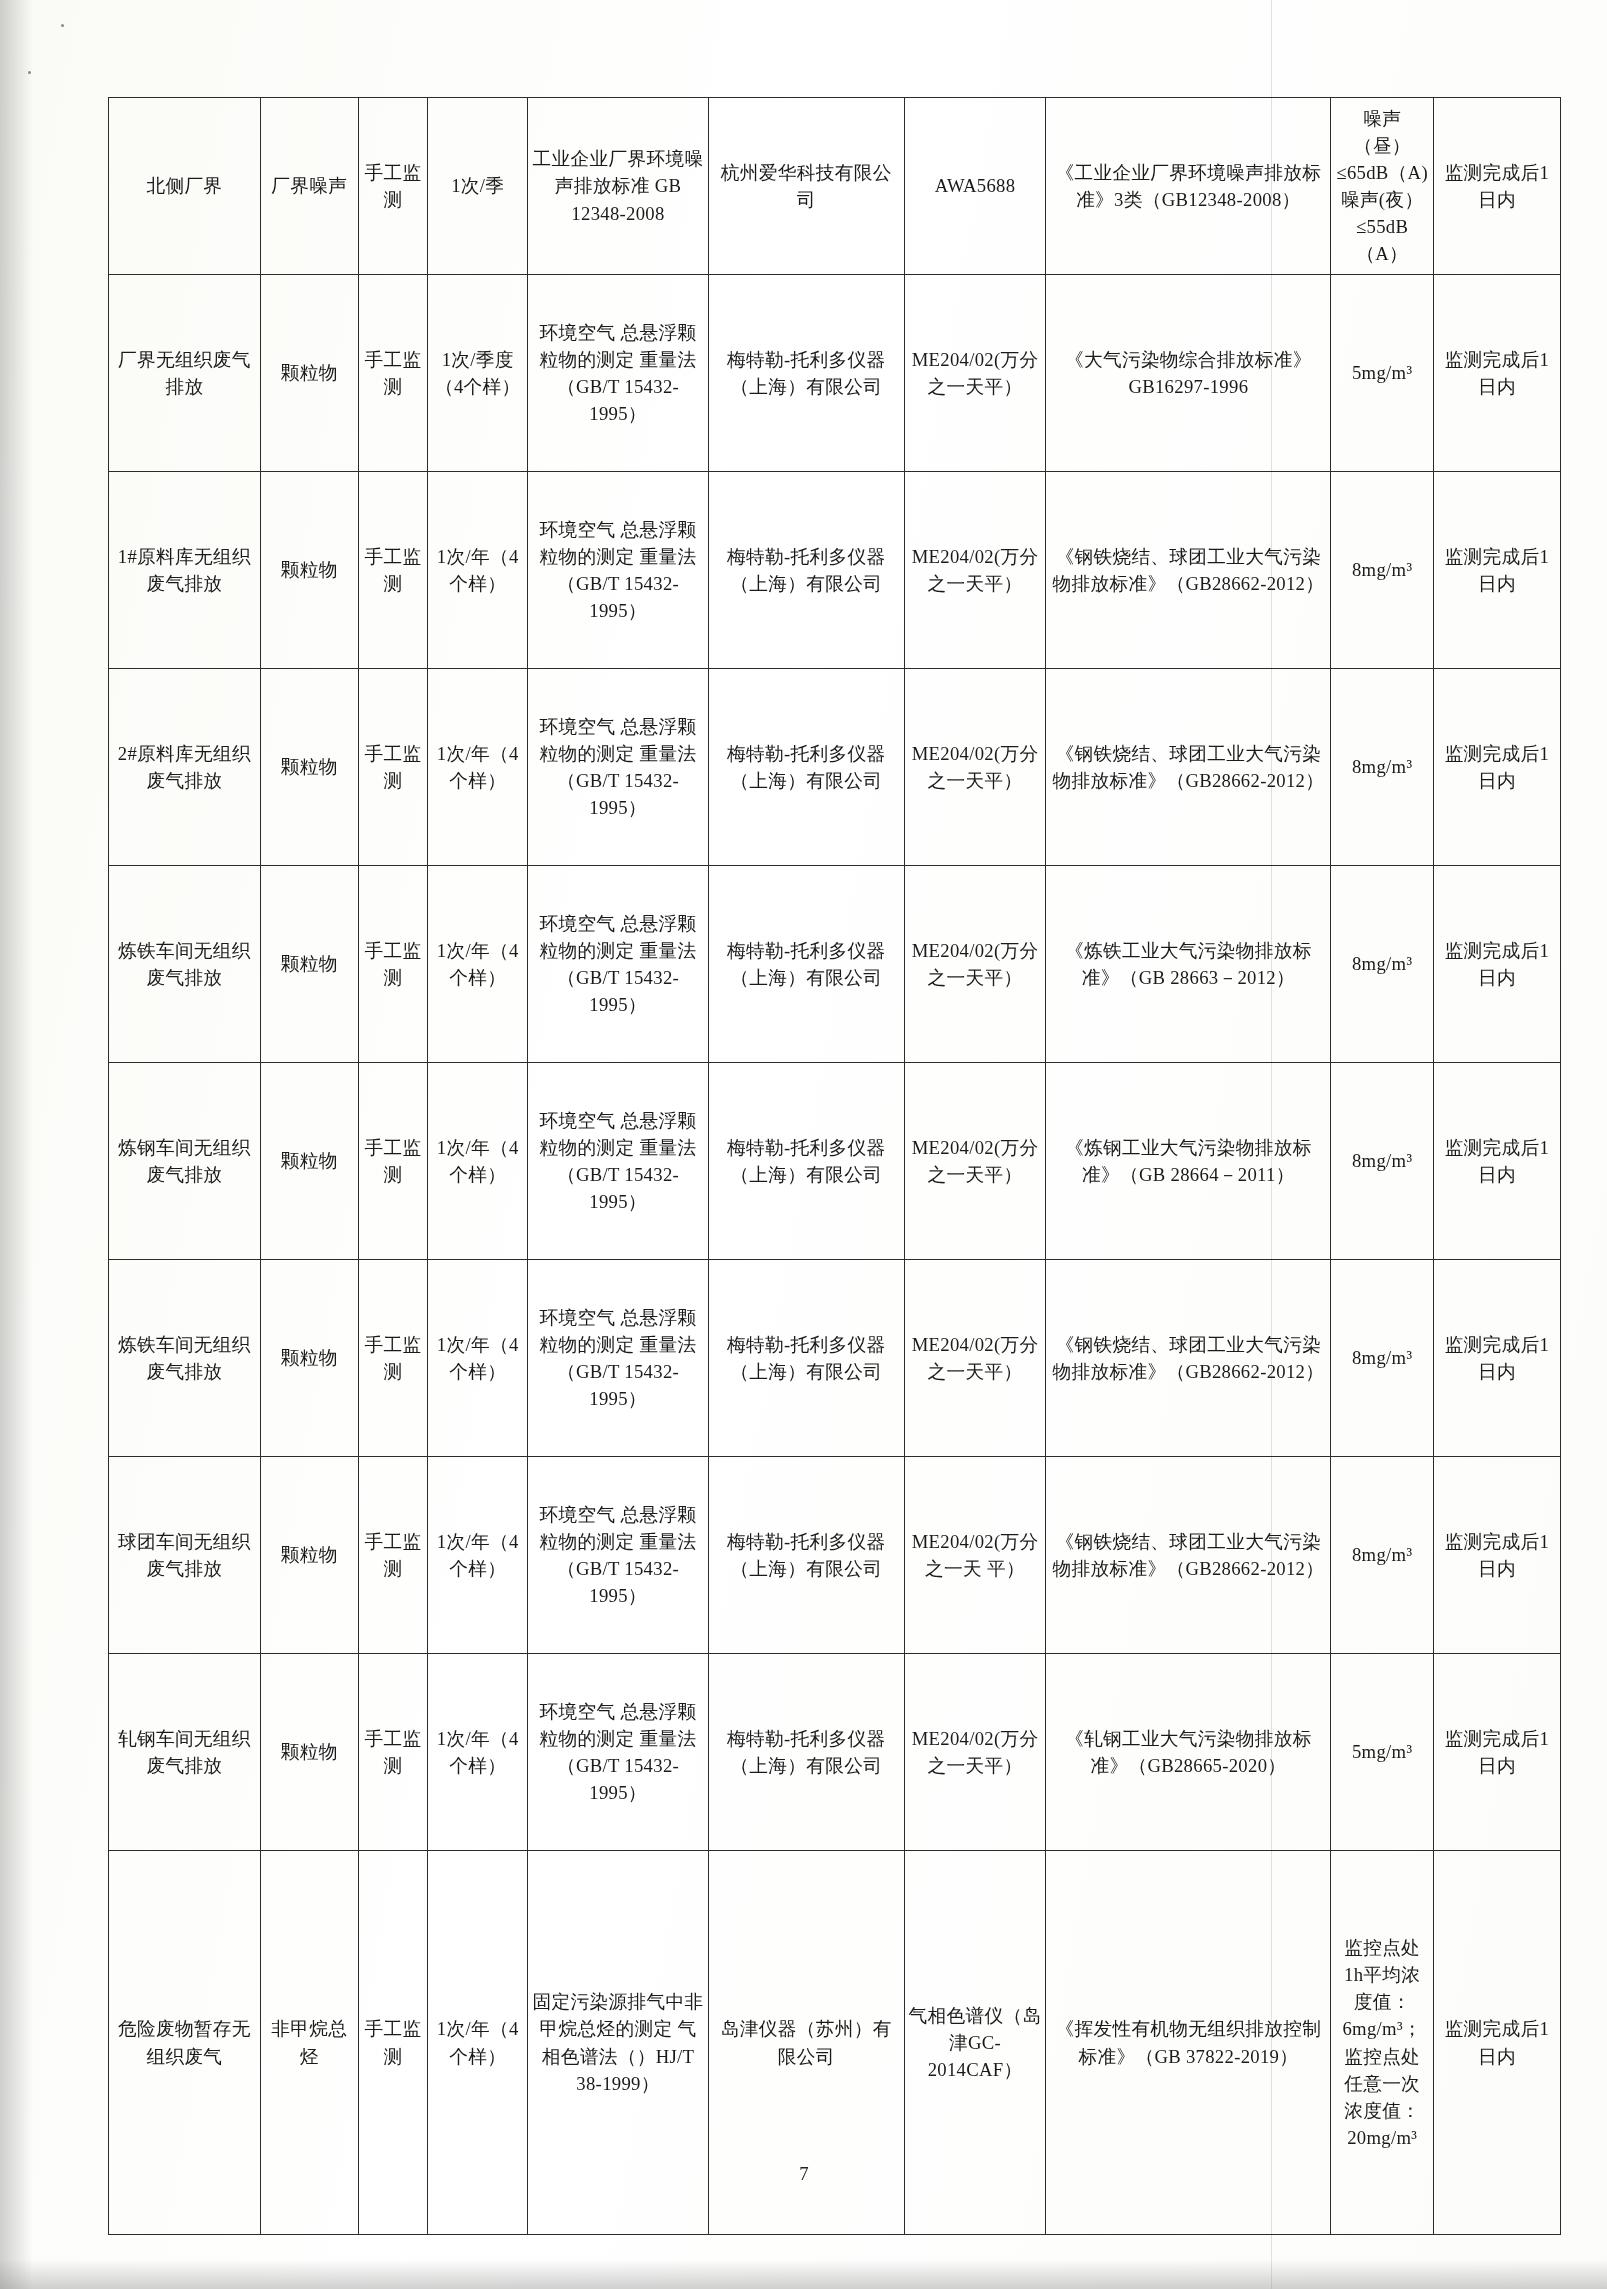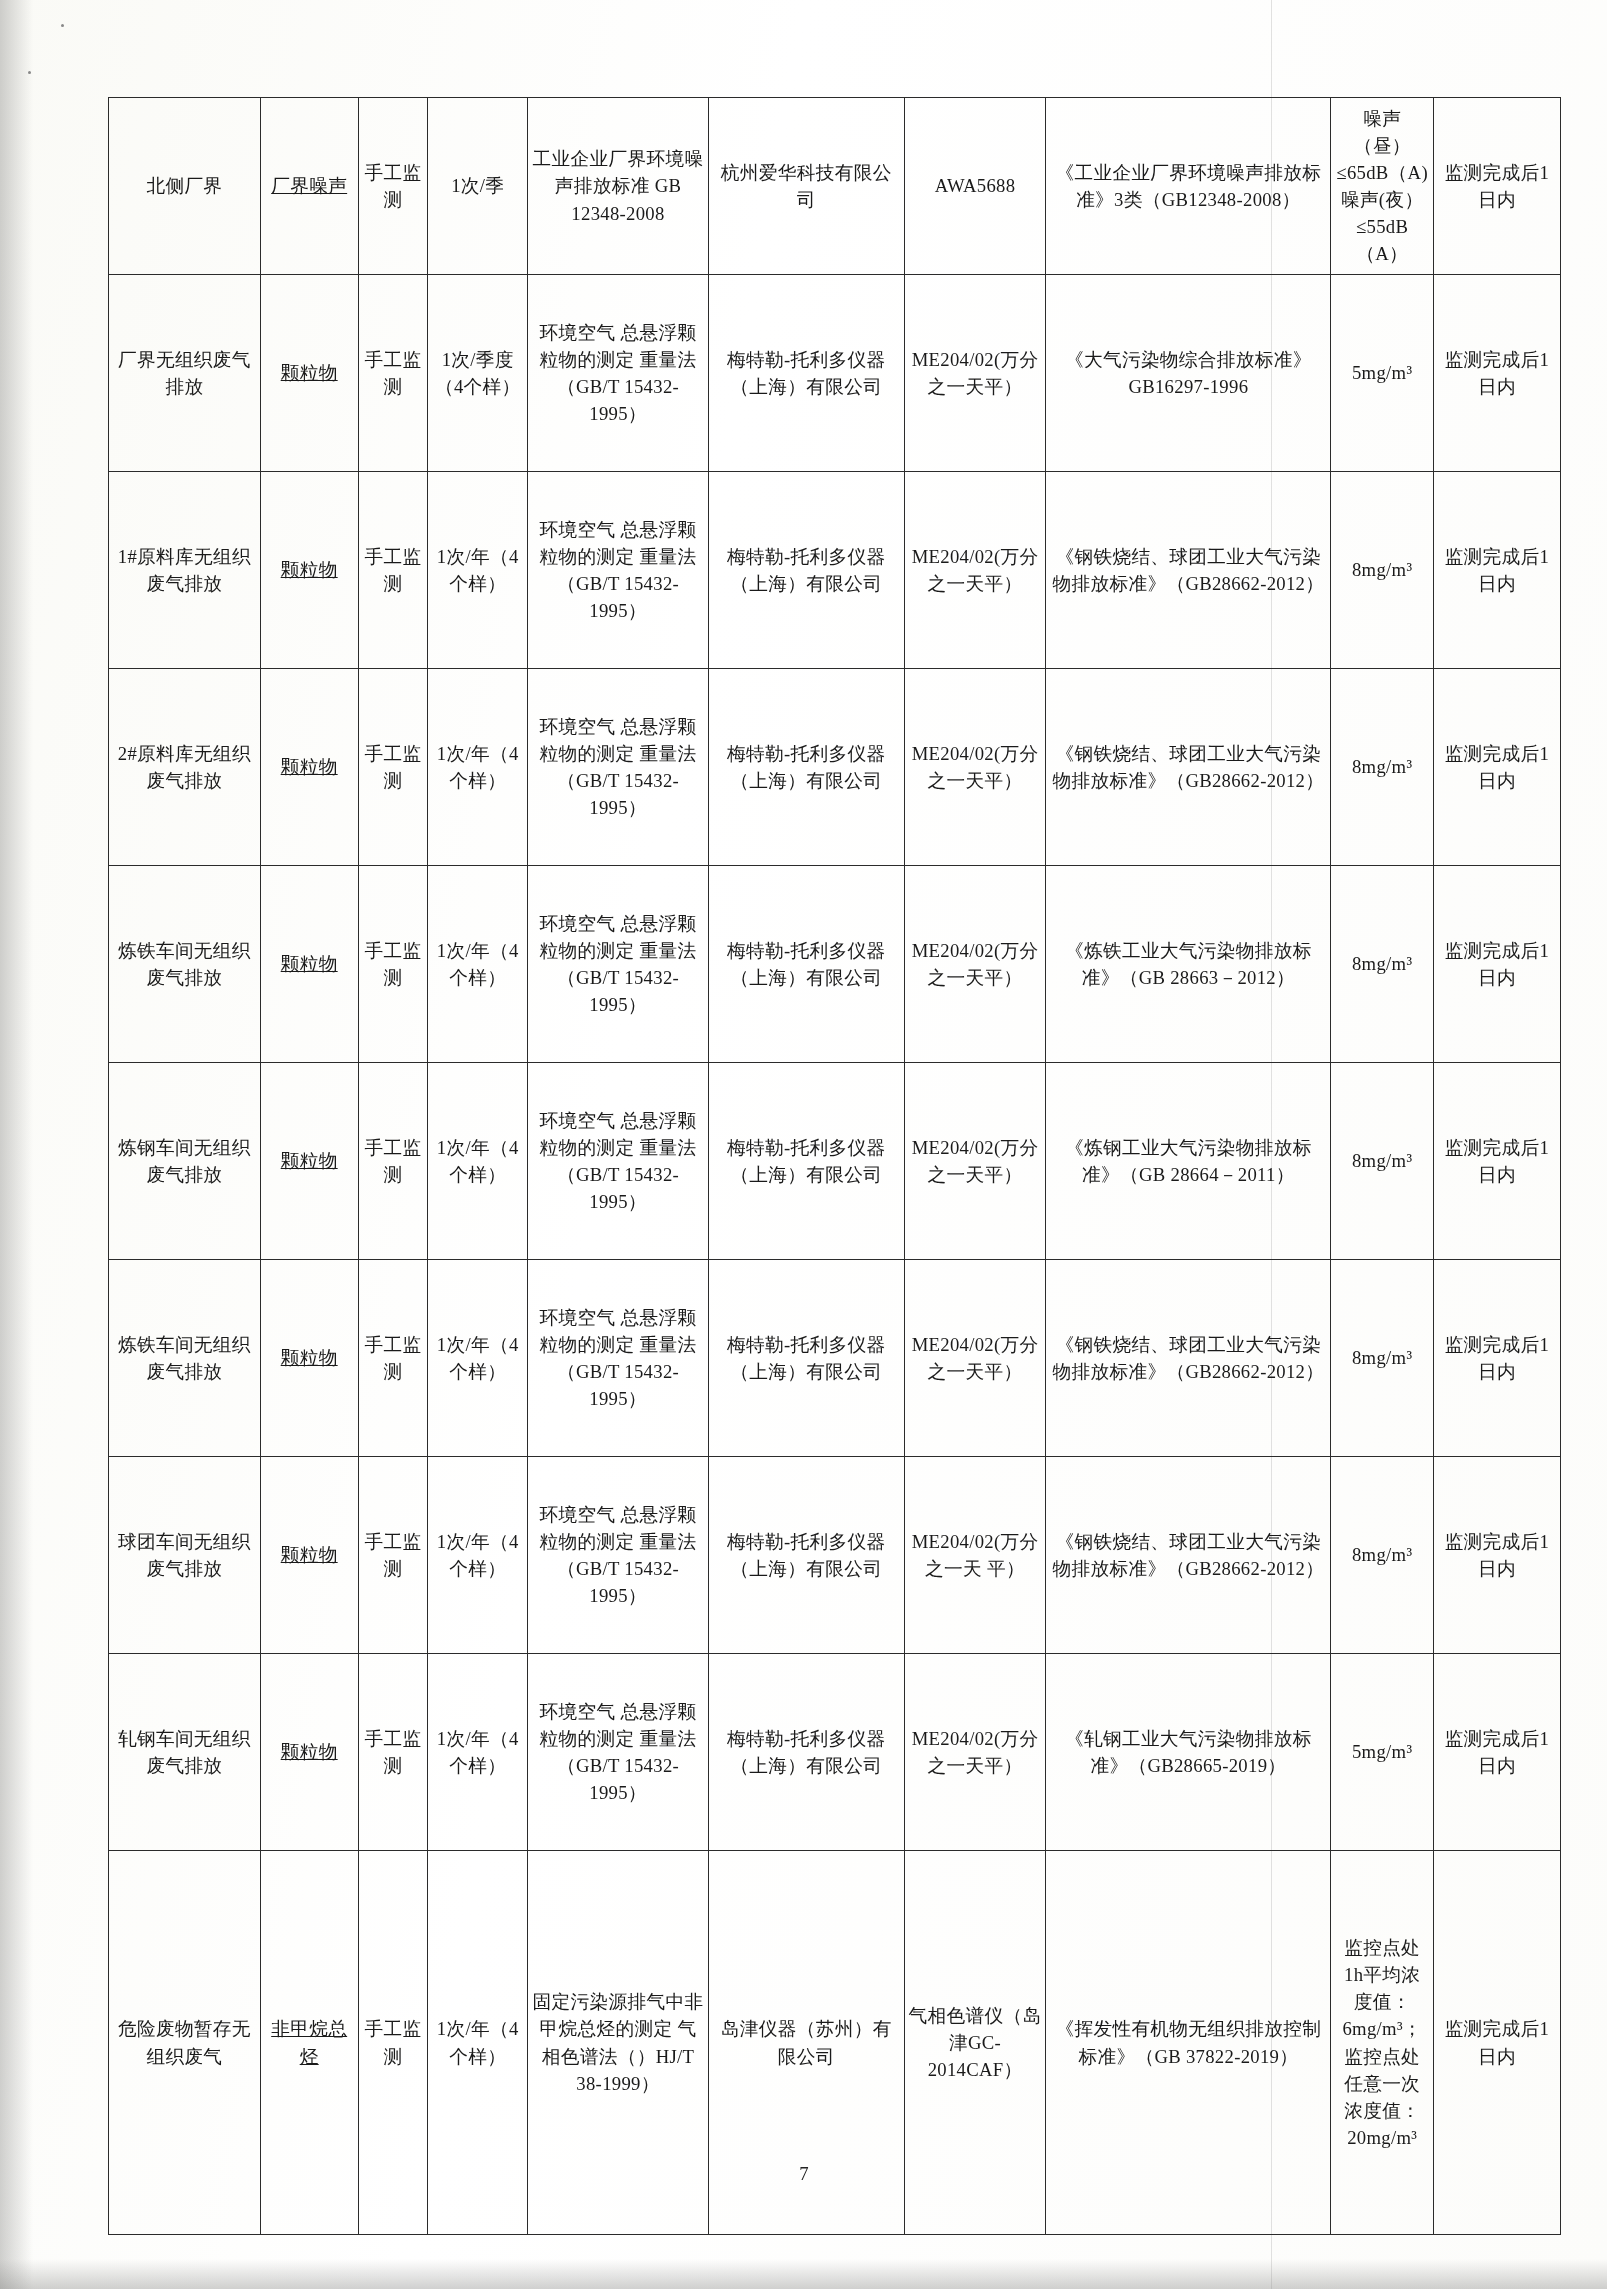--- a/index.html
+++ b/index.html
@@ -43,21 +43,21 @@
     border: 1.6px solid #2b2b2b;
     vertical-align: middle;
     text-align: center;
     padding: 5.9px 3.9px;
     font-size: 18.7px;
     line-height: 1.45;
     font-family: "Liberation Serif", serif;
     letter-spacing: 0.3px;
   }
   td.c1 { width: 143px; }
-  td.c2 { width: 89px; text-decoration: underline; }
+  td.c2 { width: 89px; }
   td.c3 { width: 61px; }
   td.c4 { width: 91px; }
   td.c5 { width: 172px; }
   td.c6 { width: 187px; }
   td.c7 { width: 133px; }
   td.c8 { width: 276px; }
   td.c9 { width: 94px; }
   td.c10 { width: 118px; }
 
   .narrow {
@@ -234,21 +234,21 @@
           </tr>
 
           <tr style="height:197px;">
             <td class="c1">轧钢车间无组织废气排放</td>
             <td class="c2 narrow">颗粒物</td>
             <td class="c3 narrow">手工监测</td>
             <td class="c4 narrow">1次/年（4个样）</td>
             <td class="c5 std">环境空气 总悬浮颗粒物的测定 重量法（GB/T 15432-1995）</td>
             <td class="c6 std">梅特勒-托利多仪器（上海）有限公司</td>
             <td class="c7 mono">ME204/02(万分之一天平）</td>
-            <td class="c8 std">《轧钢工业大气污染物排放标准》（GB28665-2019）</td>
+            <td class="c8 std">《轧钢工业大气污染物排放标准》（GB28665-2020）</td>
             <td class="c9 mono-sm">5mg/m³</td>
             <td class="c10 narrow">监测完成后1日内</td>
           </tr>
 
           <tr style="height:384px;">
             <td class="c1">危险废物暂存无组织废气</td>
             <td class="c2 narrow">非甲烷总烃</td>
             <td class="c3 narrow">手工监测</td>
             <td class="c4 narrow">1次/年（4个样）</td>
             <td class="c5 std">固定污染源排气中非甲烷总烃的测定 气相色谱法（）HJ/T 38-1999）</td>

